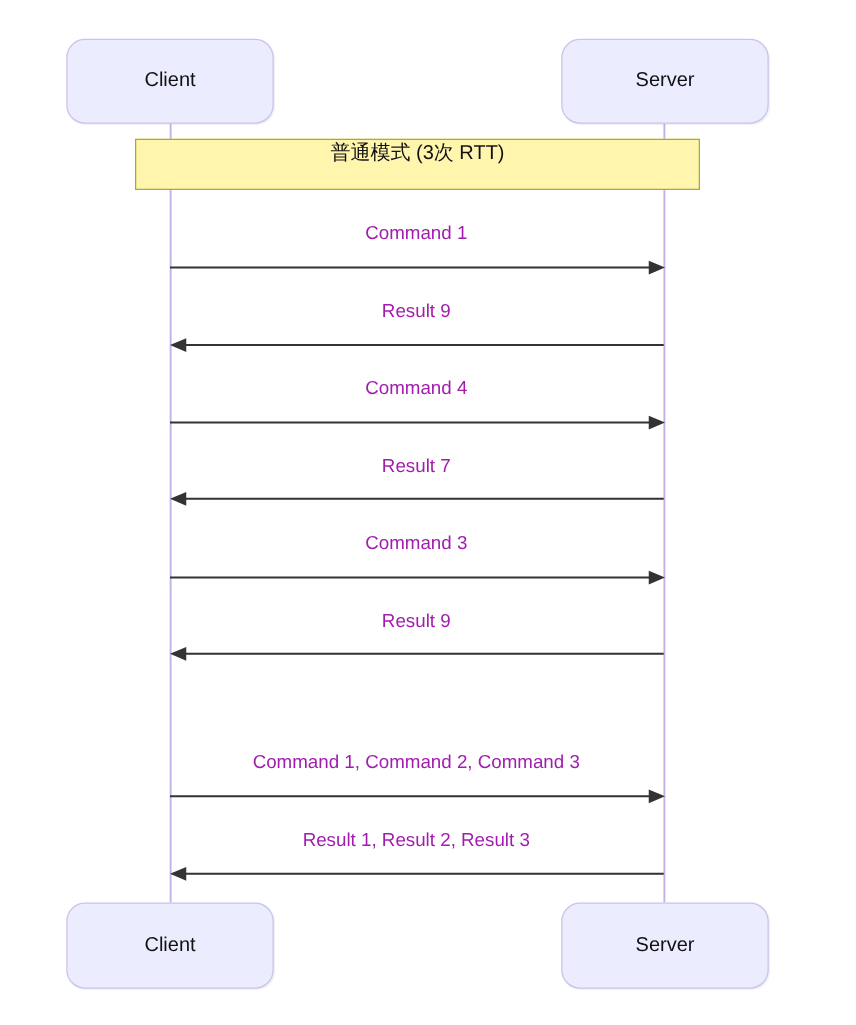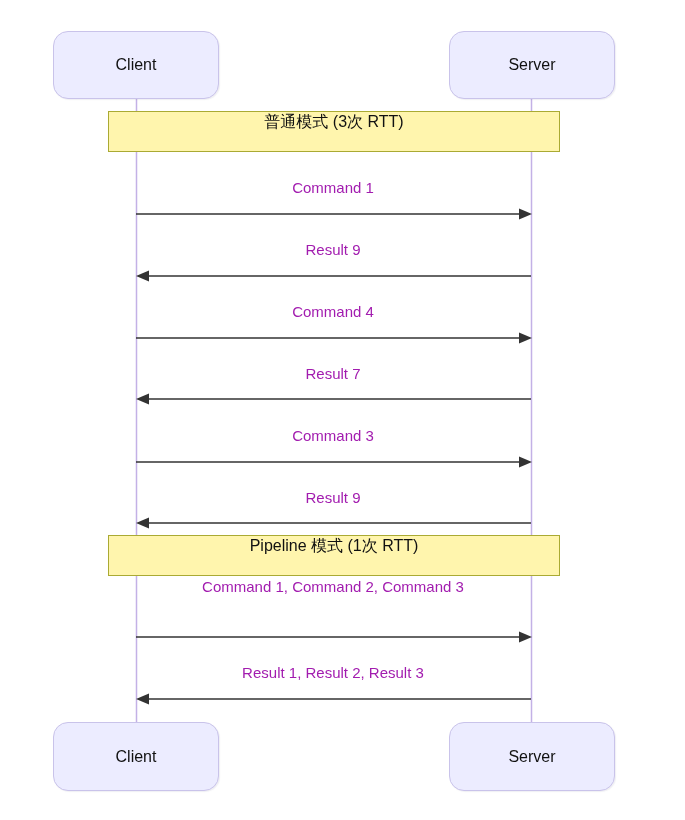--- a/index.html
+++ b/index.html
@@ -131,26 +131,23 @@
   <div class="actor-box actor-client-bottom">
     <span>Client</span>
   </div>
   <div class="actor-box actor-server-bottom">
     <span>Server</span>
   </div>
 
   <div class="note-box note-1">
     <span>普通模式 (3次 RTT)</span>
   </div>
-  <div class="note-box note-2">
-    <span>Pipeline 模式 (1次 RTT)</span>
-  </div>
 
   <div class="msg-label" style="top:187px">Command 1</div>
   <div class="msg-label" style="top:249px">Result 9</div>
   <div class="msg-label" style="top:311px">Command 4</div>
   <div class="msg-label" style="top:373px">Result 7</div>
   <div class="msg-label" style="top:435px">Command 3</div>
   <div class="msg-label" style="top:497px">Result 9</div>
-  <div class="msg-label" style="top:586px">Command 1, Command 2, Command 3</div>
+  <div class="msg-label" style="top:610px">Command 1, Command 2, Command 3</div>
   <div class="msg-label" style="top:672px">Result 1, Result 2, Result 3</div>
 
 </div>
 
 </body></html>

